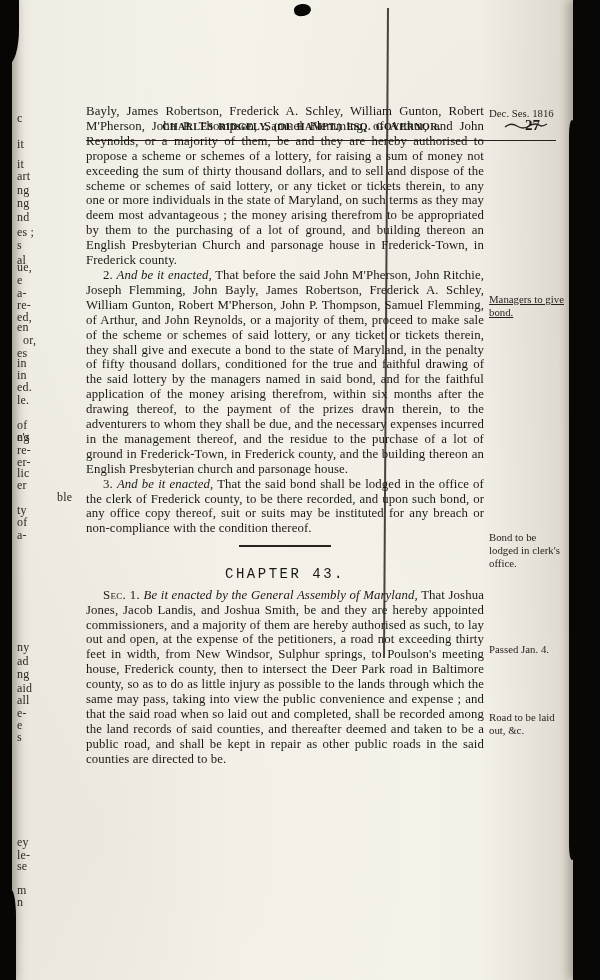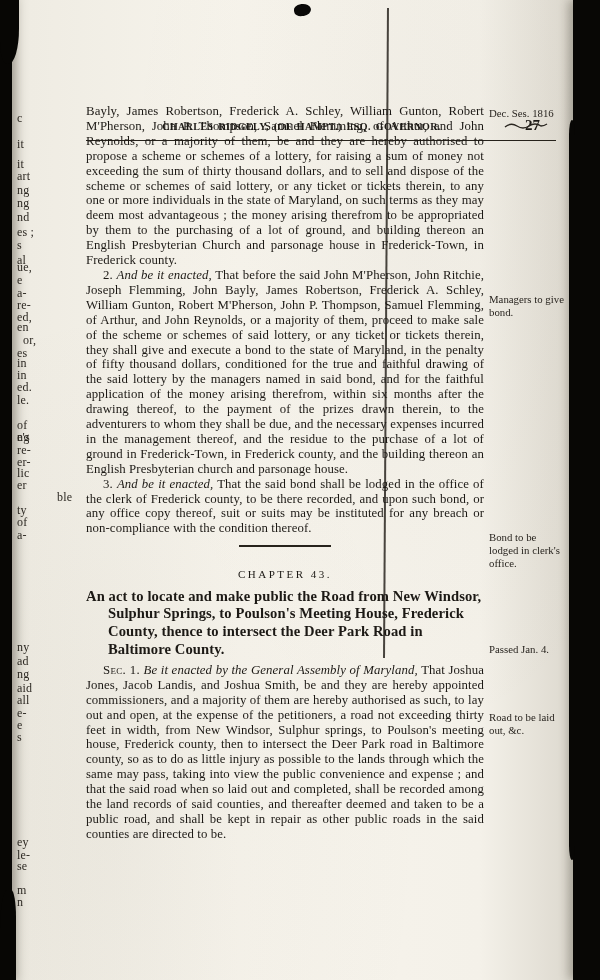--- a/index.html
+++ b/index.html
@@ -70,39 +70,39 @@
     font-size:12.8px; line-height:14.9px; text-align:justify;
     letter-spacing:0.1px;
   }
   .para { margin:0; }
   .indent { text-indent:17px; }
   .para i { font-style:italic; }
 
   .divider { width:92px; height:1.5px; background:#27231c; margin:9px auto 7px; }
 
   .chapter-heading {
-    text-align:center; font-size:11px; letter-spacing:2.5px;
-    margin:20px 0 6px; text-indent:0; font-weight:normal;
+    text-align:center; font-size:14px; letter-spacing:2.5px;
+    margin:20px 0 6px; text-indent:0; font-weight:normal;font-family:Liberation Mono, monospace;
   }
 
   .act-title {
     font-weight:bold; font-size:14.6px; line-height:17.8px;
     padding-left:22px; text-indent:-22px; text-align:left;
     margin:0 0 4px; letter-spacing:0.1px;
   }
 
   .sec-label { font-variant:small-caps; letter-spacing:0.3px; }
 
   
   .margin-note {
     position:absolute; left:489px; width:76px;
     font-size:10.8px; line-height:12.8px; text-align:left; color:#231f1a;
   }
   .note-1 { top:107px; }
-  .note-2 { top:293px; }
+  .note-2 { top:293px;text-decoration:underline; }
   .note-3 { top:531px; }
   .note-4 { top:643px; }
   .note-5 { top:711px; }
   .squiggle { display:block; margin:1px 0 0 14px; }
 </style>
 </head>
 <body>
 
 <div class="page">
 
@@ -176,21 +176,20 @@
     <p class="para indent">
       <span>3.</span>
       <i>And be it enacted,</i>
       <span>That the said bond shall be lodged in the office of the clerk of Frederick county, to be there recorded, and upon such bond, or any office copy thereof, suit or suits may be instituted for any breach or non-compliance with the condition thereof.</span>
     </p>
 
     <div class="divider"></div>
 
     <p class="para chapter-heading">CHAPTER 43.</p>
 
-    <p class="para act-title">An act to locate and make public the Road from New Windsor, Sulphur Springs, to Poulson's Meeting House, Frederick County, thence to intersect the Deer Park Road in Baltimore County.</p>
 
     <p class="para indent">
       <span class="sec-label">Sec. 1.</span>
       <i>Be it enacted by the General Assembly of Maryland,</i>
       <span>That Joshua Jones, Jacob Landis, and Joshua Smith, be and they are hereby appointed commissioners, and a majority of them are hereby authorised as such, to lay out and open, at the expense of the petitioners, a road not exceeding thirty feet in width, from New Windsor, Sulphur springs, to Poulson's meeting house, Frederick county, then to intersect the Deer Park road in Baltimore county, so as to do as little injury as possible to the lands through which the same may pass, taking into view the public convenience and expense ; and that the said road when so laid out and completed, shall be recorded among the land records of said counties, and thereafter deemed and taken to be a public road, and shall be kept in repair as other public roads in the said counties are directed to be.</span>
     </p>
   </div>
 
   <div class="margin-note note-1">
     <span>Dec. Ses. 1816</span>

